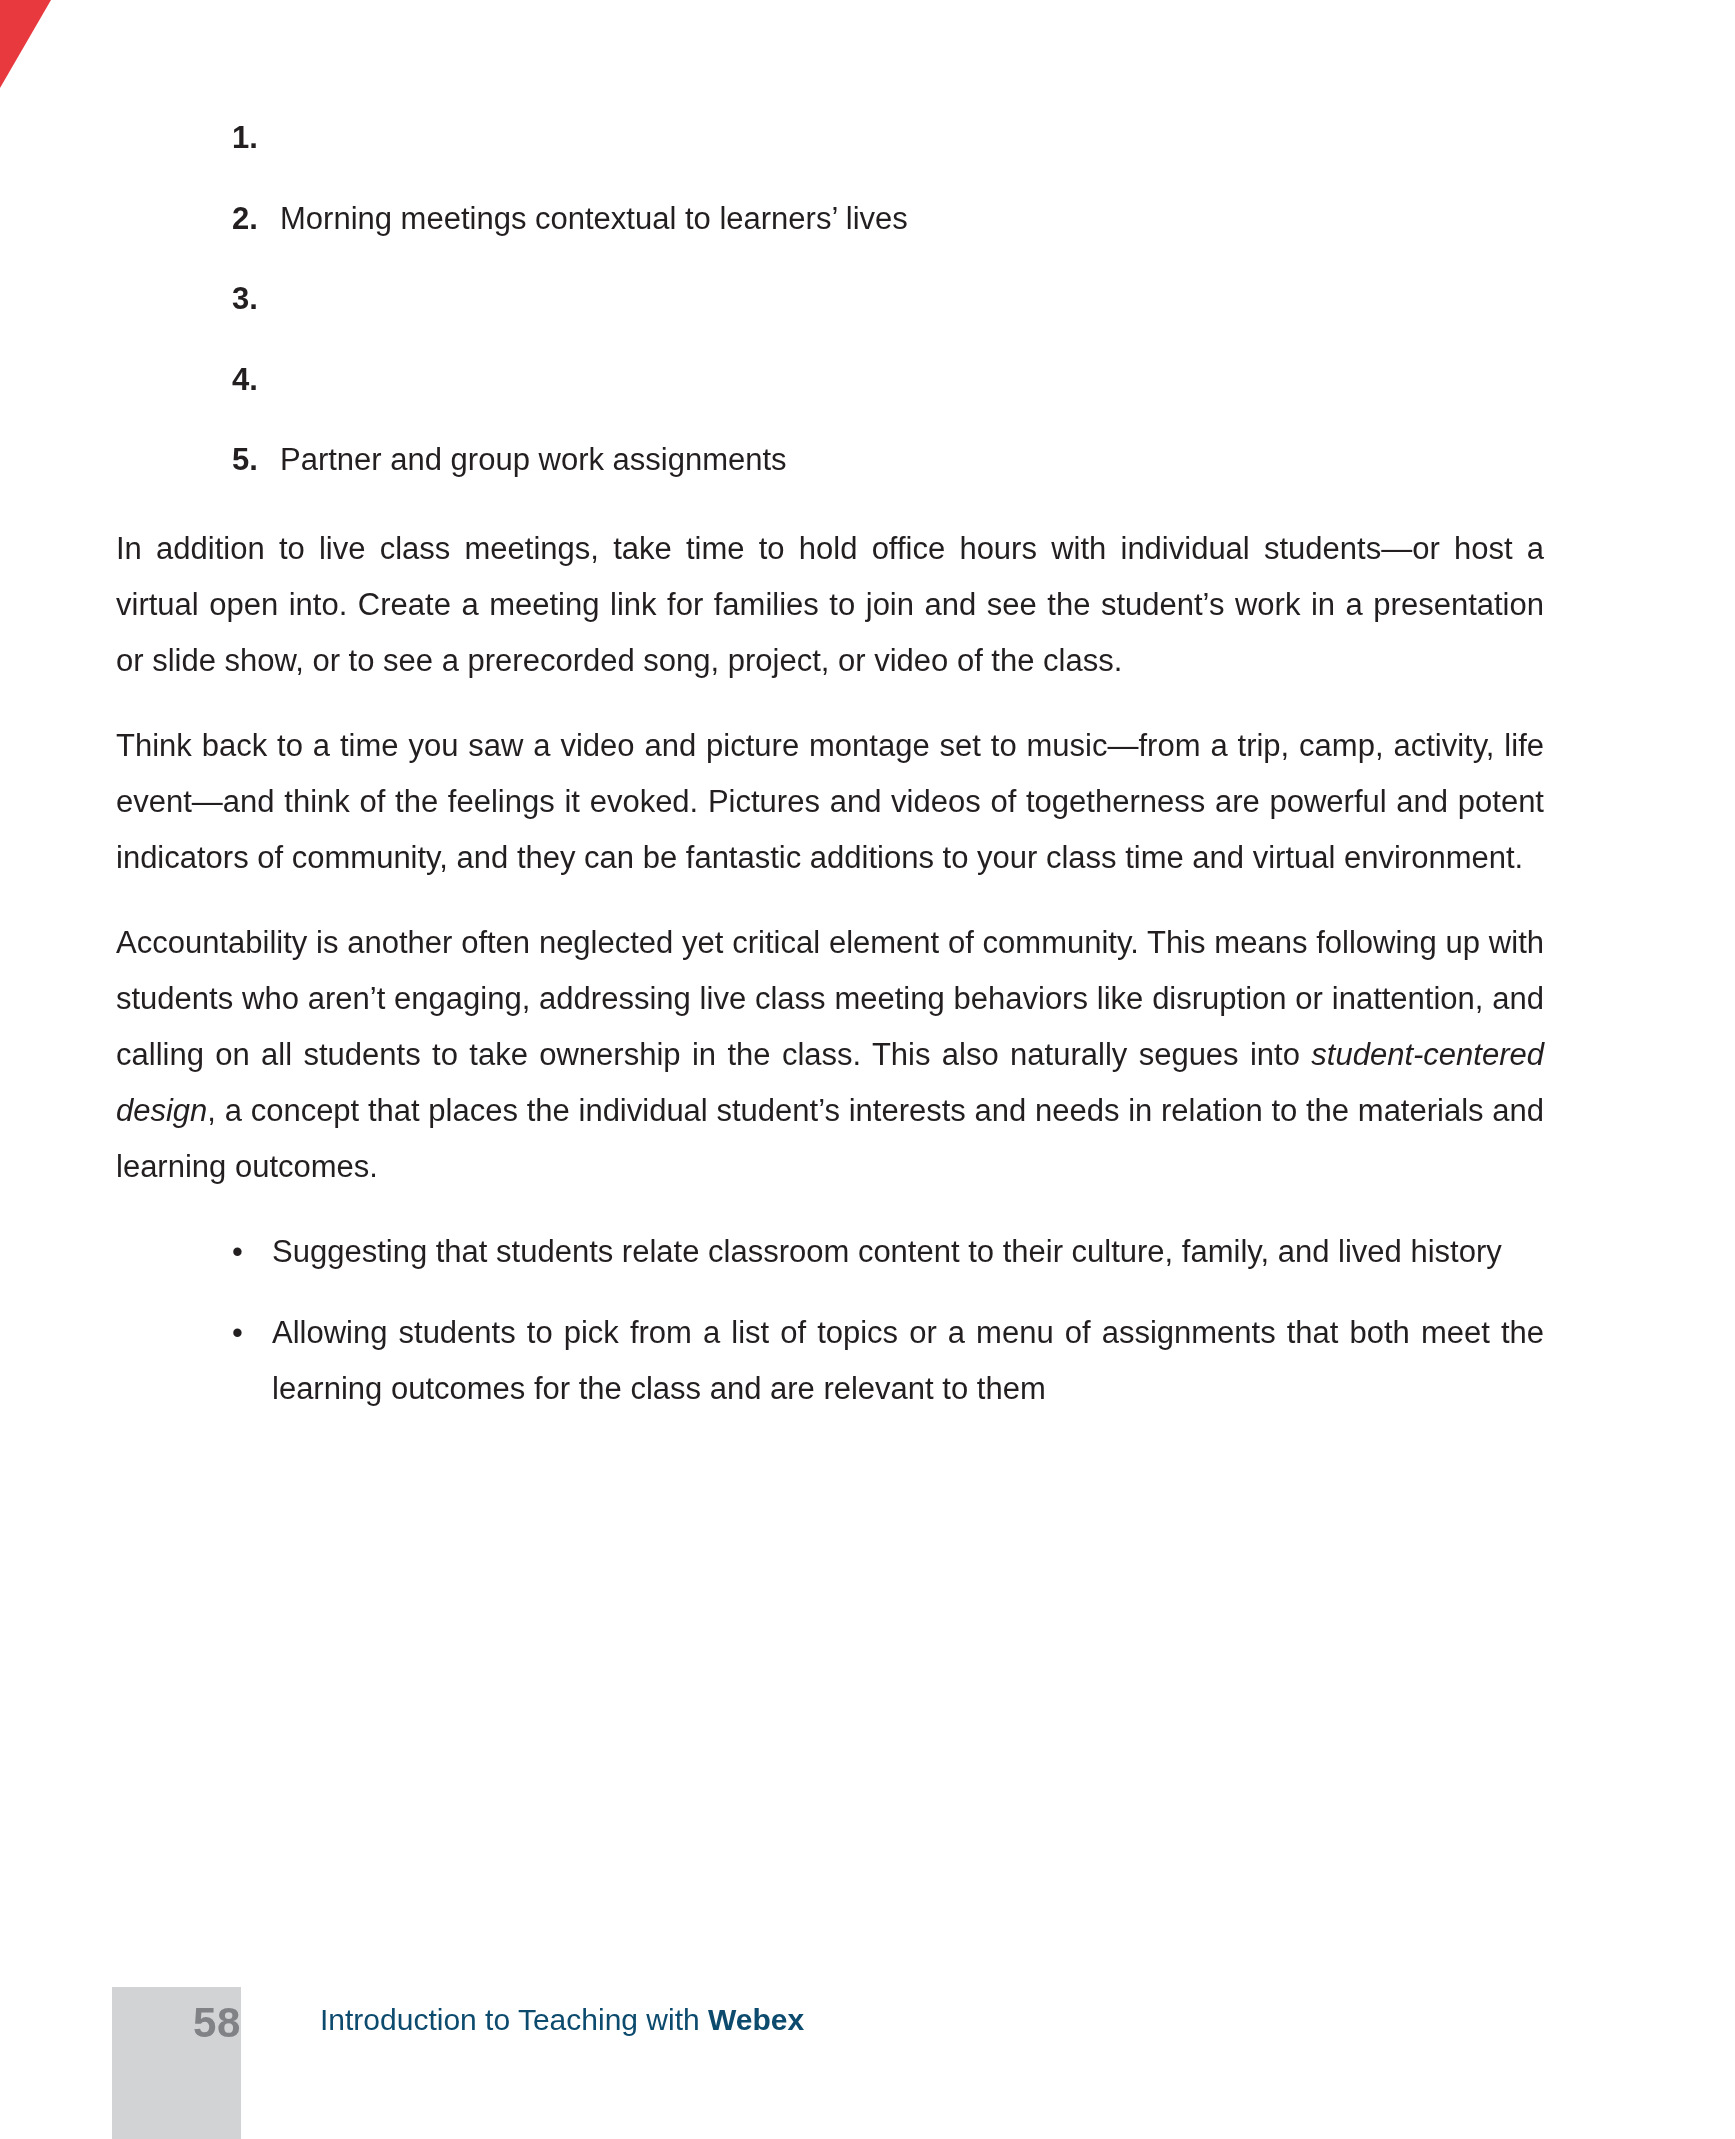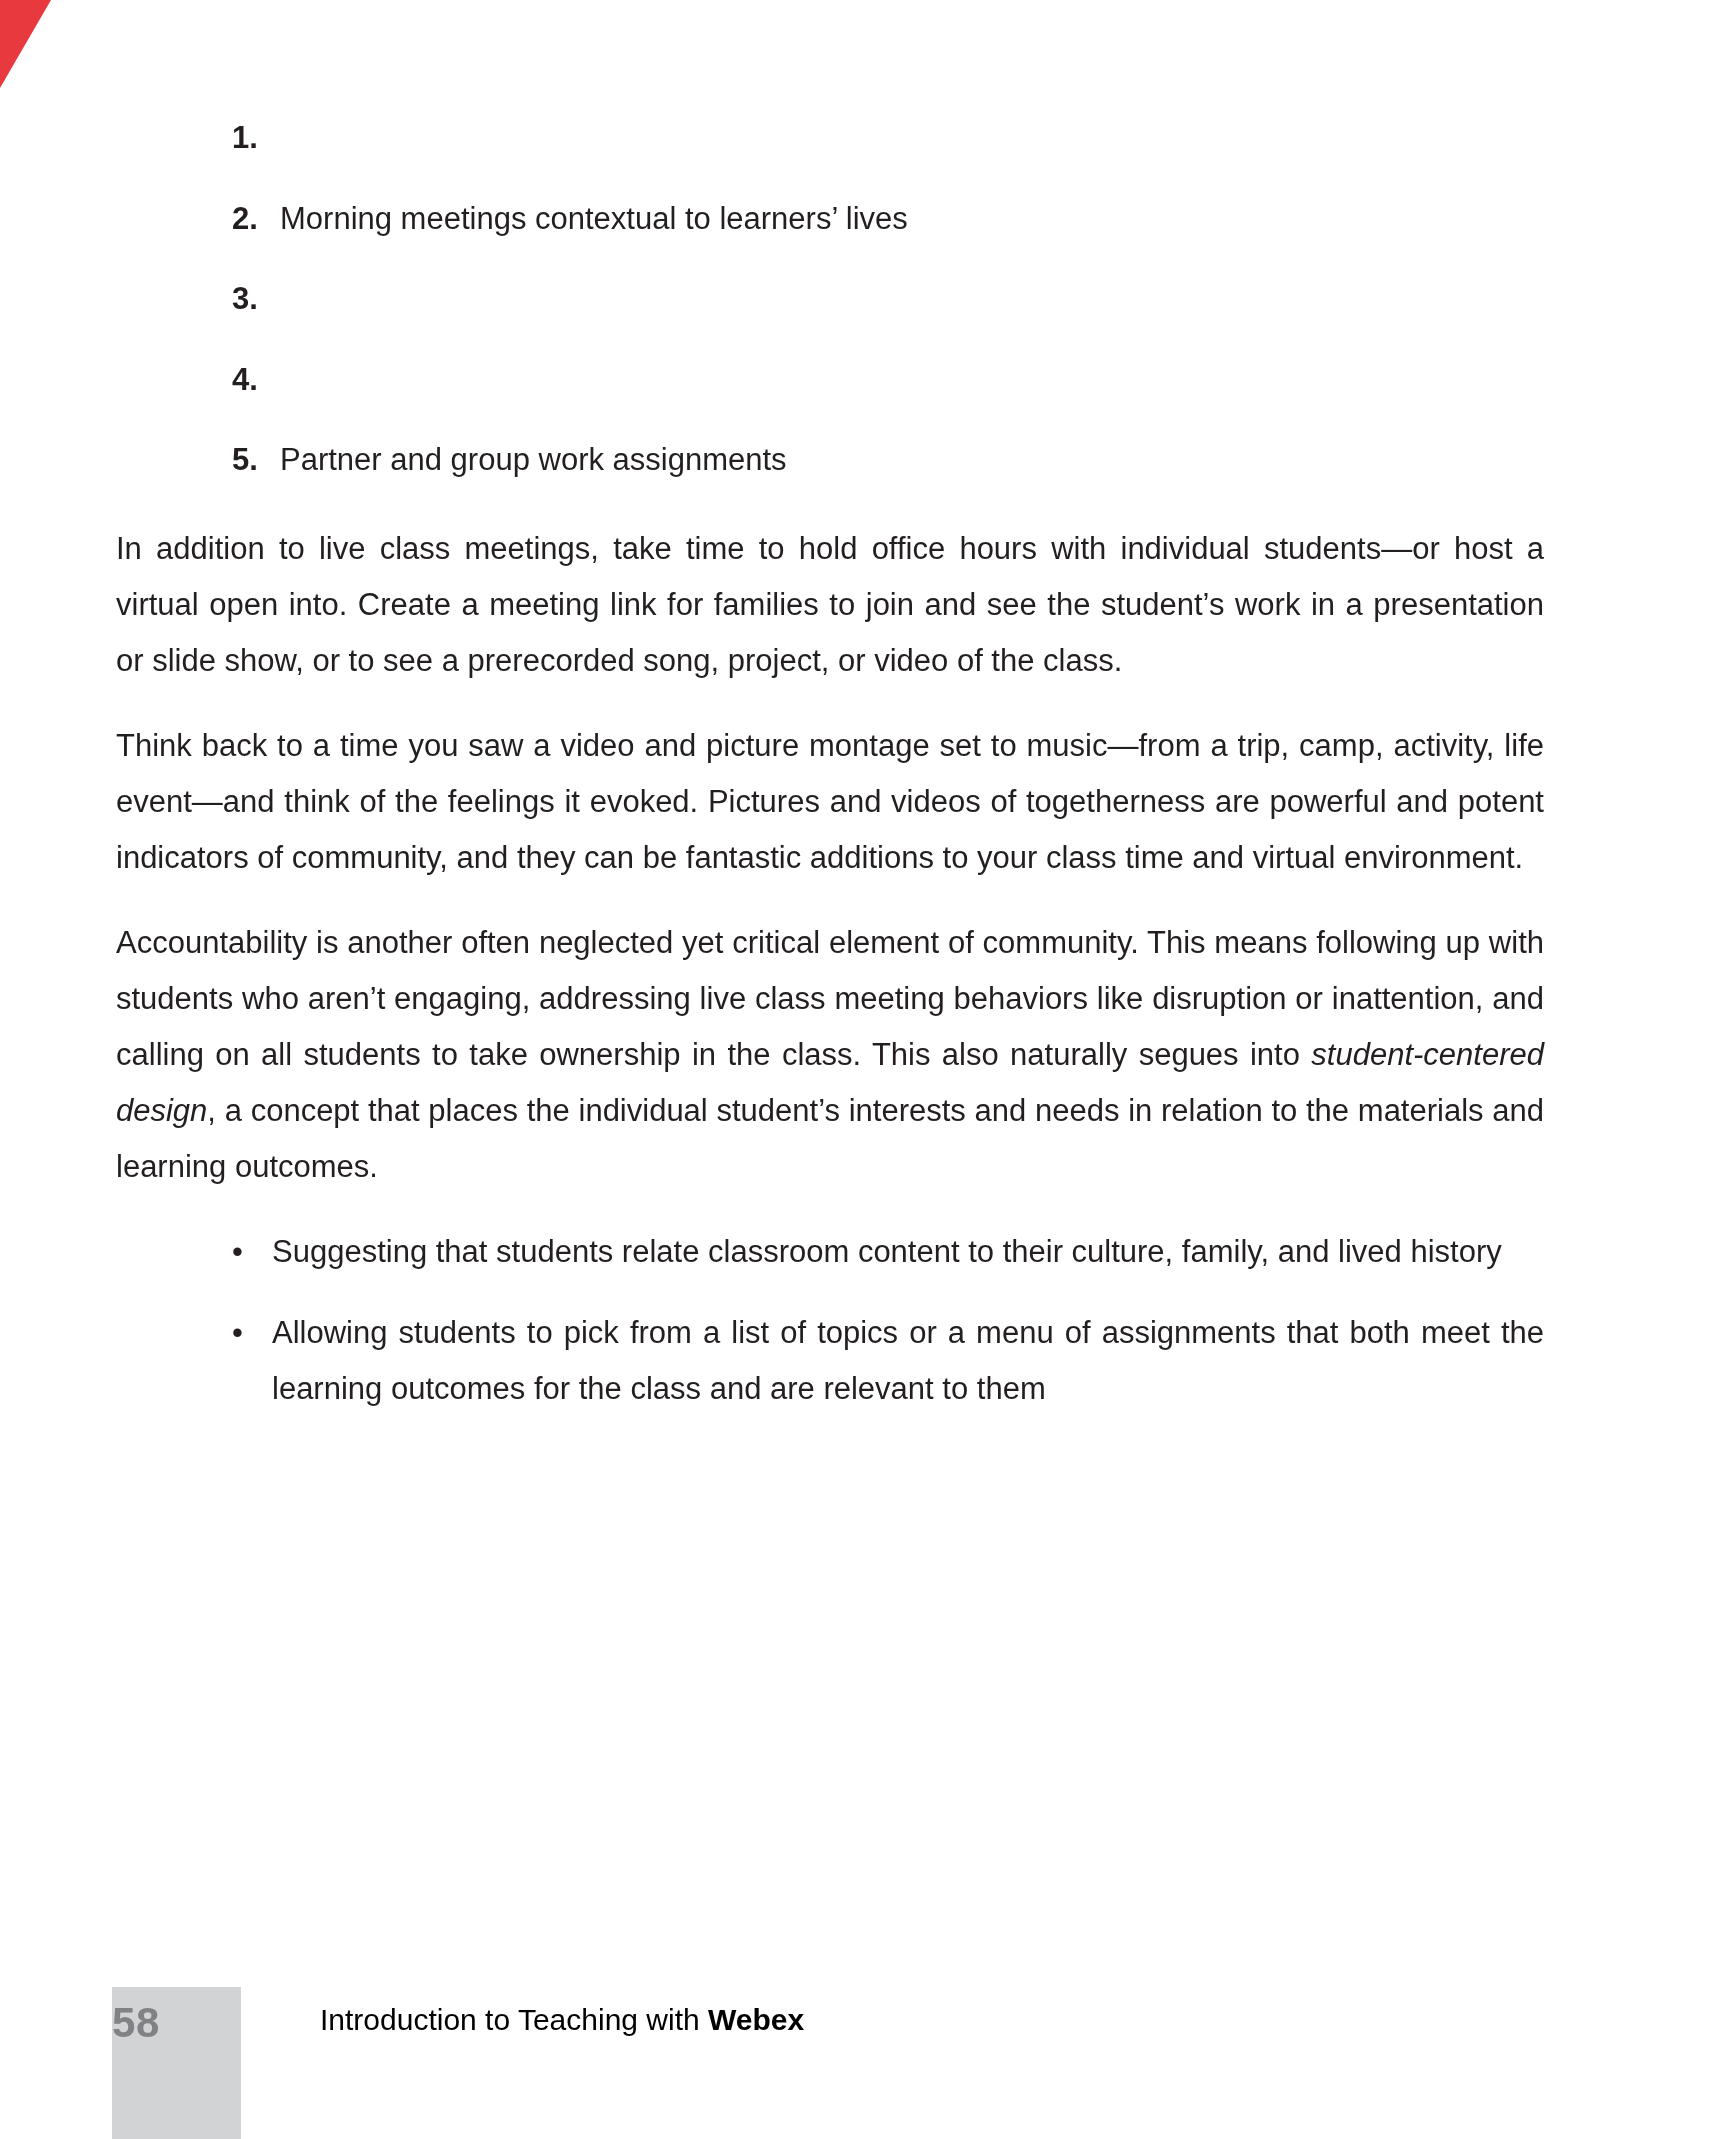--- a/index.html
+++ b/index.html
@@ -72,33 +72,33 @@
   .pagenum-box {
     position: absolute;
     left: 112px;
     top: 1987px;
     width: 129px;
     height: 153px;
     background: #d1d3d4;
   }
   .pagenum {
     display: block;
-    text-align: left;
+    text-align: right;
     margin-top: 11.6px;
     font-size: 42px;
     font-weight: bold;
     color: #808285;
     letter-spacing: 0.7px;
   }
   .footer-title {
     position: absolute;
     left: 320px;
     top: 2003px;
     font-size: 30px;
-    color: #000000;
+    color: #0c4a6e;
   }
   .footer-title b { font-weight: bold; }
 </style>
 </head>
 <body>
 
 <div class="page">
 
   <div class="corner-accent"></div>
 

